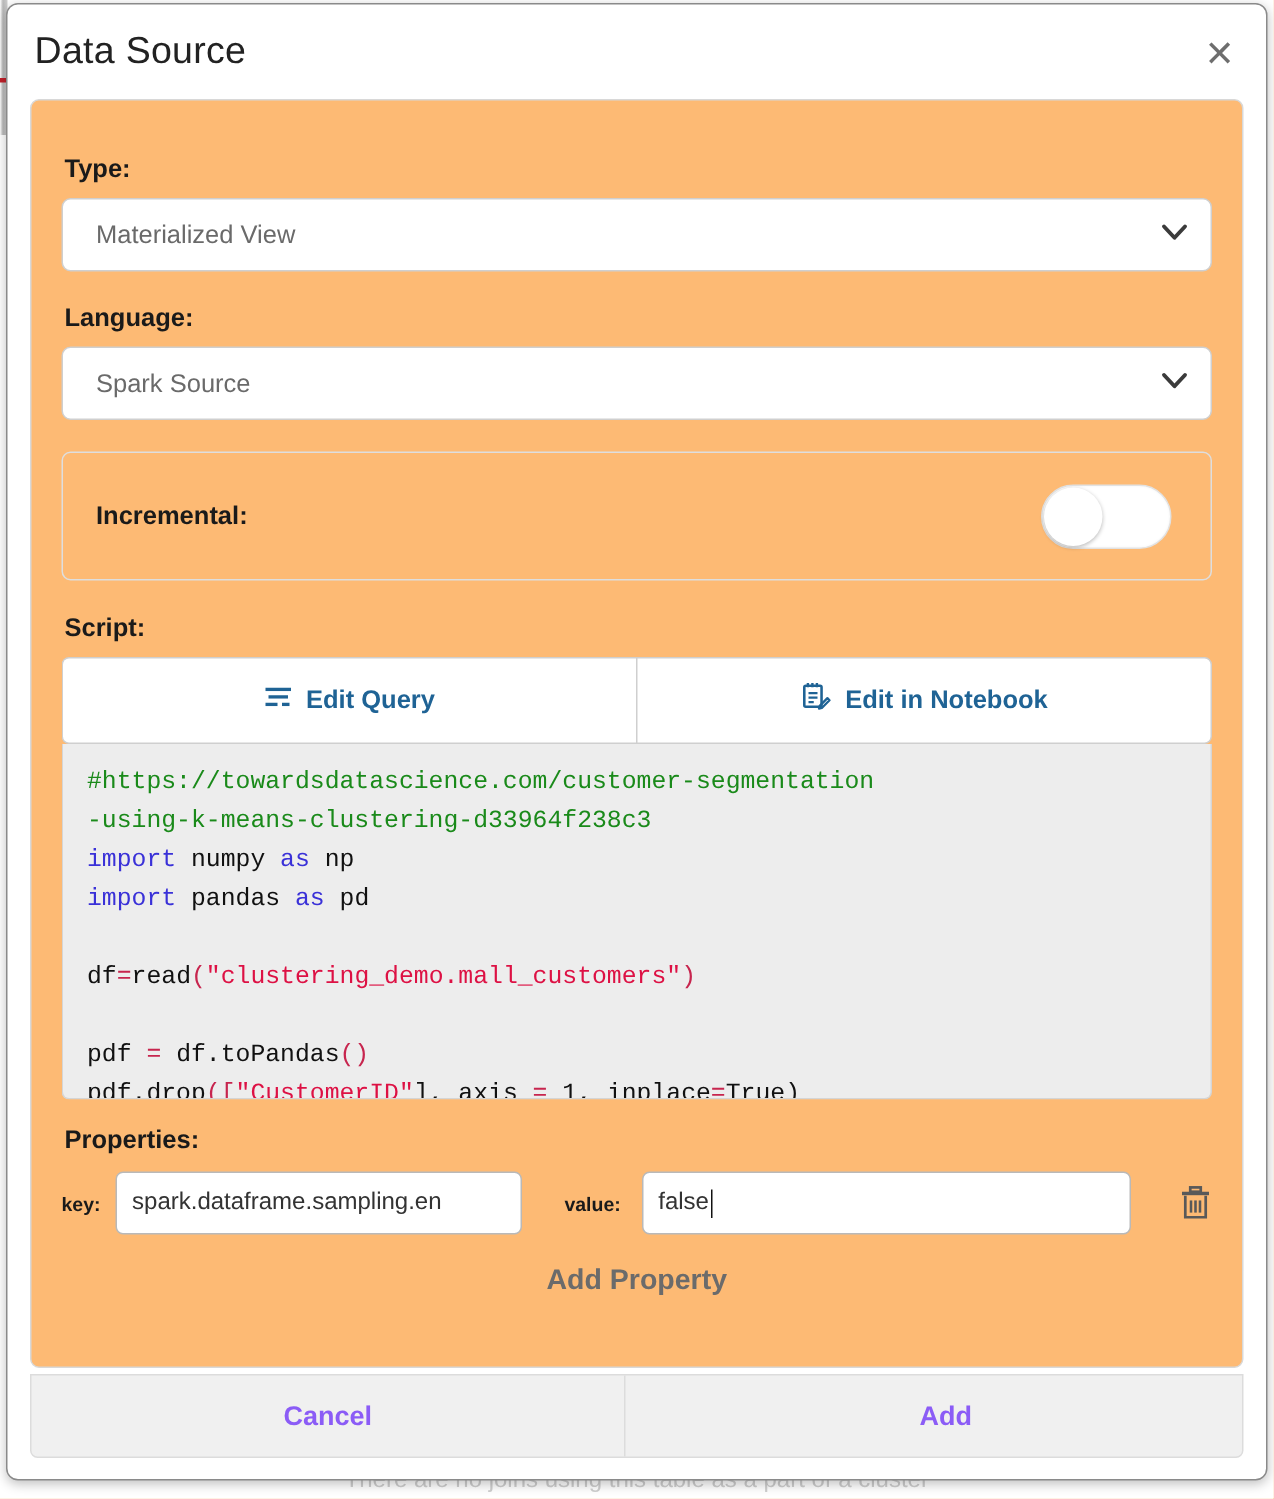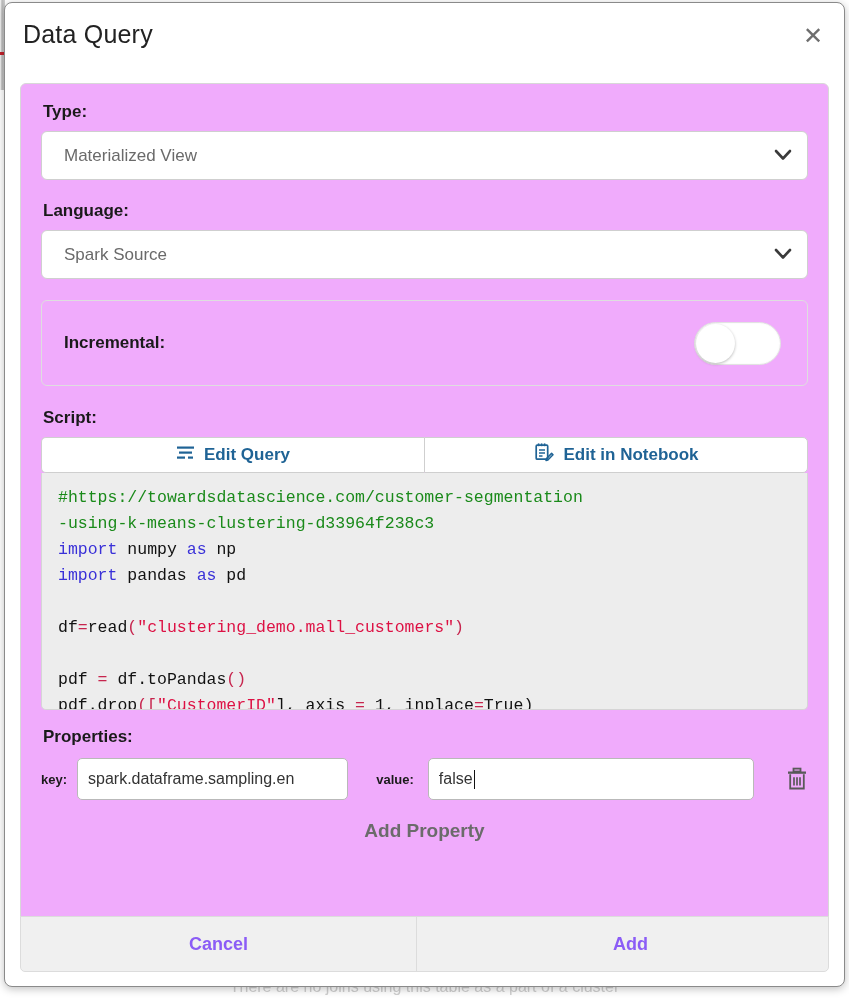--- a/index.html
+++ b/index.html
@@ -58,26 +58,26 @@
     position: absolute; right: 18px; top: 20px;
     width: 26px; height: 26px;
     display: flex; align-items: center; justify-content: center;
     color: #6e6e6e; font-size: 24px; line-height: 1;
     cursor: pointer; background: none; border: none; padding: 0;
     font-family: "DejaVu Sans", sans-serif;
   }
 
   
   .body-panel {
-    margin: 17px 15px;
+    margin: 0 15px;
     width: 809px;
-    background: #f0abfc;
+    background: #fdba74;
     border: 1px solid #d8d8d8;
     border-radius: 6px;
-    padding: 18px 20px 0 20px;
+    padding: 36px 20px 0 20px;
     height: 846px;
     position: relative;
   }
 
   .field-label {
     font-size: 17px; font-weight: bold; color: #1a1a1a;
     margin: 0 0 9px 2px;
   }
 
   
@@ -119,21 +119,21 @@
   .switch .knob {
     position: absolute; left: 1px; top: 1px;
     width: 39px; height: 39px; border-radius: 50%;
     background: #ffffff;
     box-shadow: 0 1px 3px rgba(0,0,0,.28);
   }
 
   
   .tabs { display: flex; margin-bottom: 0; }
   .tab {
-    flex: 1; height: 36px;
+    flex: 1; height: 58px;
     background: #ffffff;
     border: 1px solid #cfcfcf;
     display: flex; align-items: center; justify-content: center;
     gap: 9px;
     color: #1f6395; font-size: 17px; font-weight: bold;
     cursor: pointer;
   }
   .tab:first-child { border-radius: 5px 0 0 5px; border-right: none; }
   .tab:last-child  { border-radius: 0 5px 5px 0; }
 
@@ -211,21 +211,21 @@
 
 <div id="root">
 
   <div class="bg-left-bar"></div>
   <div class="bg-red-rule"></div>
   <div class="bg-text">There are no joins using this table as a part of a cluster</div>
 
   <div class="modal">
 
     <div class="modal-header">
-      <div class="modal-title">Data Query</div>
+      <div class="modal-title">Data Source</div>
       <button class="close-btn">✕</button>
     </div>
 
     <div class="body-panel">
 
       <div class="field-label">Type:</div>
       <div class="select-wrap">
         <div class="select-box">
           <span>Materialized View</span>
         </div>

